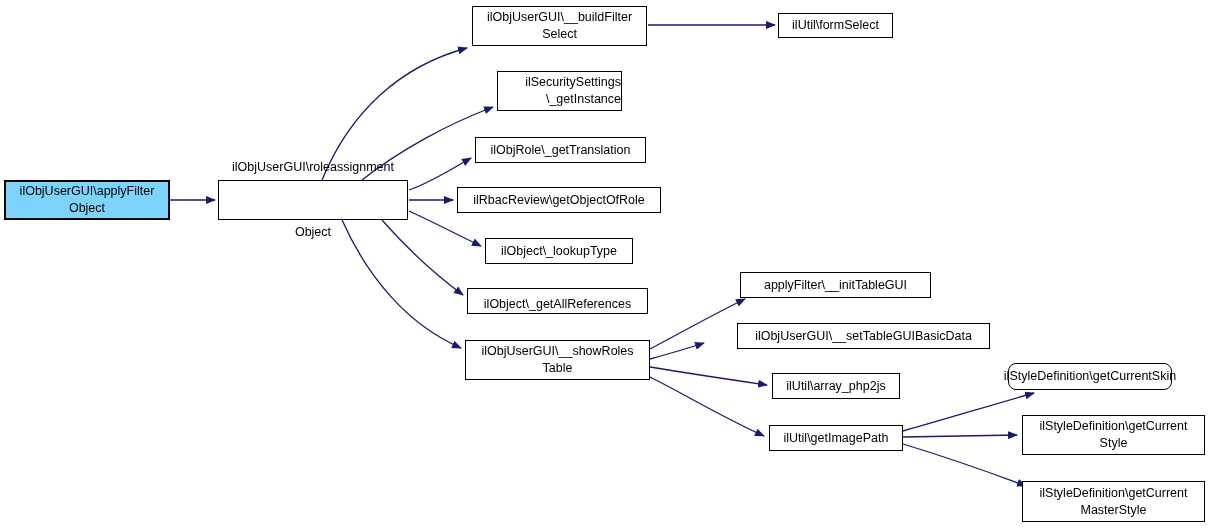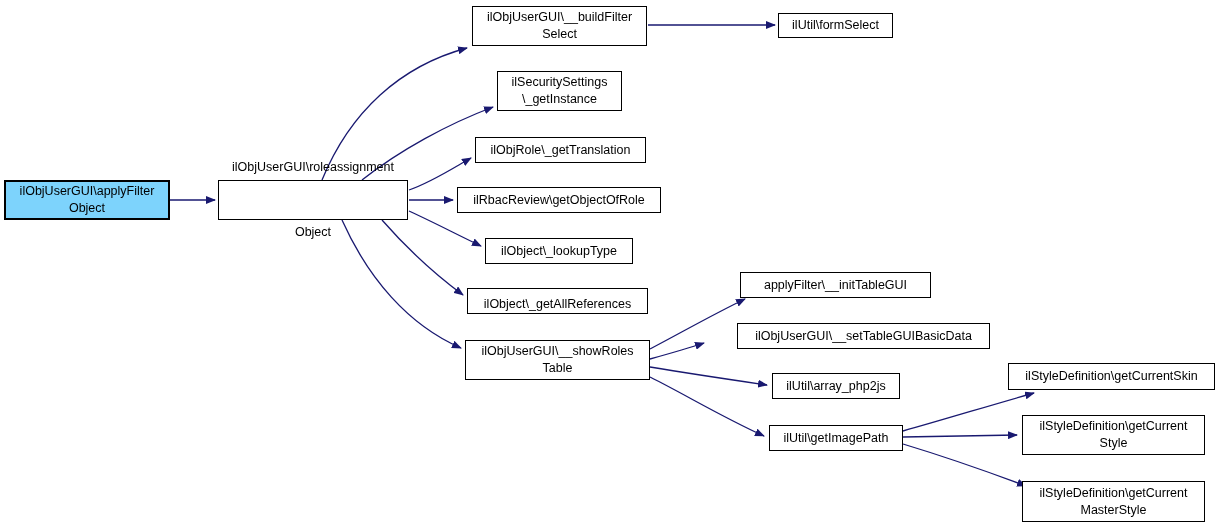--- a/index.html
+++ b/index.html
@@ -84,21 +84,21 @@
 
   <div class="node" style="left:472px; top:6px; width:175px; height:40px;">
     <span>ilObjUserGUI\__buildFilter</span>
     <span>Select</span>
   </div>
 
   <div class="node" style="left:778px; top:13px; width:115px; height:25px;">
     <span>ilUtil\formSelect</span>
   </div>
 
-  <div class="node" style="left:497px; top:71px; width:125px; height:40px;">
+  <div class="node" style="left:497px; top:71px; width:125px; height:40px;align-items:flex-end;">
     <span>ilSecuritySettings</span>
     <span>\_getInstance</span>
   </div>
 
   <div class="node" style="left:475px; top:137px; width:171px; height:26px;">
     <span>ilObjRole\_getTranslation</span>
   </div>
 
   <div class="node" style="left:457px; top:187px; width:204px; height:26px;">
     <span>ilRbacReview\getObjectOfRole</span>
@@ -126,21 +126,21 @@
   </div>
 
   <div class="node" style="left:772px; top:373px; width:128px; height:26px;">
     <span>ilUtil\array_php2js</span>
   </div>
 
   <div class="node" style="left:769px; top:425px; width:134px; height:26px;">
     <span>ilUtil\getImagePath</span>
   </div>
 
-  <div class="node" style="left:1008px; top:363px; width:207px; height:27px;">
+  <div class="node" style="left:1008px; top:363px; width:164px; height:27px;border-radius:8px;">
     <span>ilStyleDefinition\getCurrentSkin</span>
   </div>
 
   <div class="node" style="left:1022px; top:415px; width:183px; height:40px;">
     <span>ilStyleDefinition\getCurrent</span>
     <span>Style</span>
   </div>
 
   <div class="node" style="left:1022px; top:481px; width:183px; height:41px;">
     <span>ilStyleDefinition\getCurrent</span>

